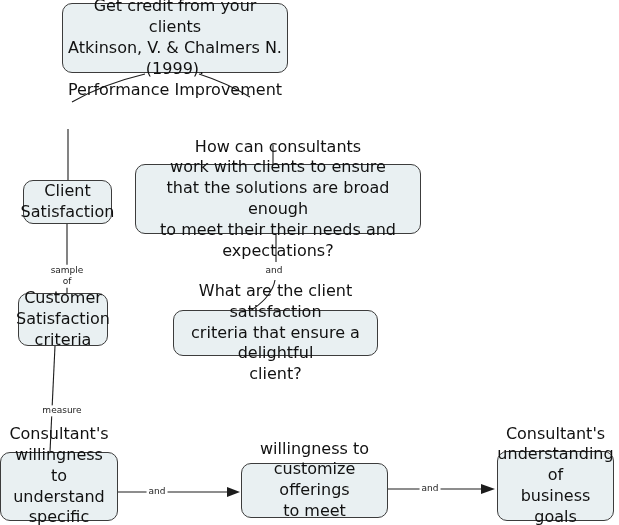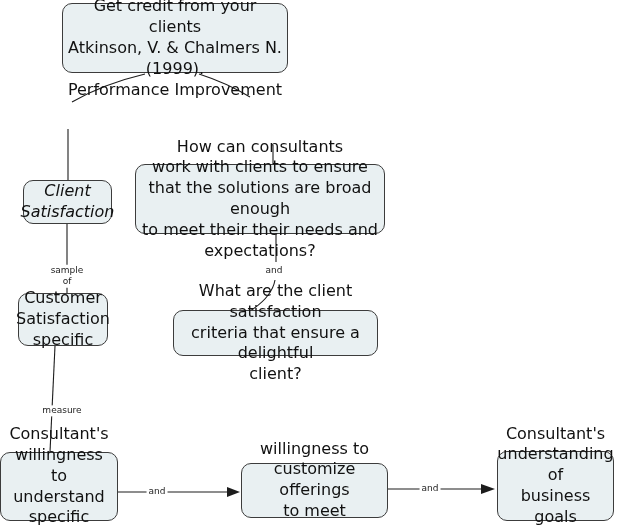--- a/index.html
+++ b/index.html
@@ -58,36 +58,36 @@
     <polygon class="arrowhead" points="481,484 481,494 495,489"></polygon>
   </svg>
 
   <div class="node" style="left:62px;top:3px;width:226px;height:70px;">
     <span class="node-text">Performance Consuling
 Get credit from your clients
 Atkinson, V. &amp; Chalmers N.  (1999).
 Performance Improvement</span>
   </div>
 
-  <div class="node" style="left:23px;top:180px;width:89px;height:44px;font-style:italic;">
+  <div class="node" style="left:23px;top:180px;width:89px;height:44px;">
     <span class="node-text">Client
 Satisfaction</span>
   </div>
 
-  <div class="node" style="left:135px;top:164px;width:250px;height:70px;">
+  <div class="node" style="left:135px;top:164px;width:286px;height:70px;">
     <span class="node-text">How can consultants
 work with clients to ensure
 that the solutions are broad enough
 to meet their their needs and expectations?</span>
   </div>
 
   <div class="node" style="left:18px;top:293px;width:90px;height:53px;">
     <span class="node-text">Customer
 Satisfaction
-specific</span>
+criteria</span>
   </div>
 
   <div class="node" style="left:173px;top:310px;width:205px;height:46px;">
     <span class="node-text">What are the client satisfaction
 criteria that ensure a delightful
 client?</span>
   </div>
 
   <div class="node" style="left:0px;top:452px;width:118px;height:69px;">
     <span class="node-text">Consultant's

